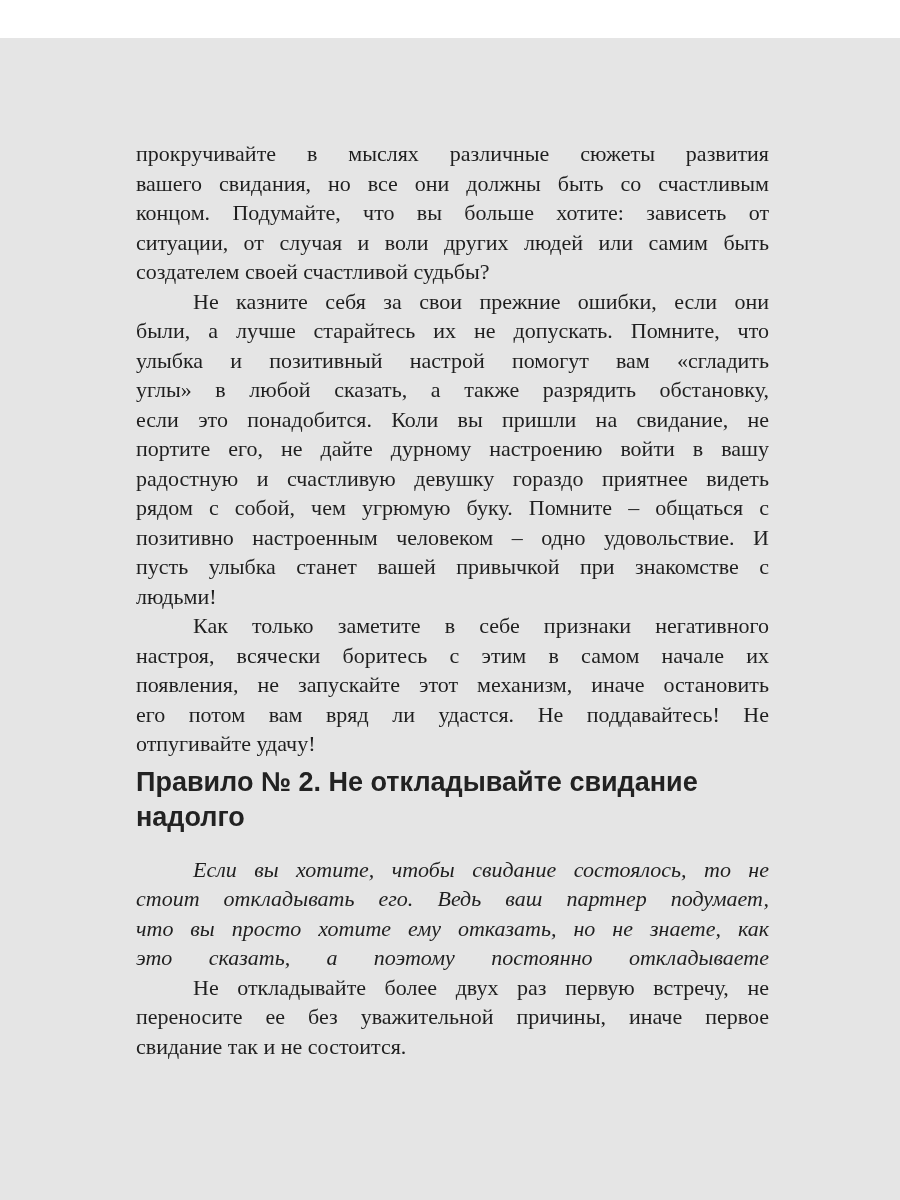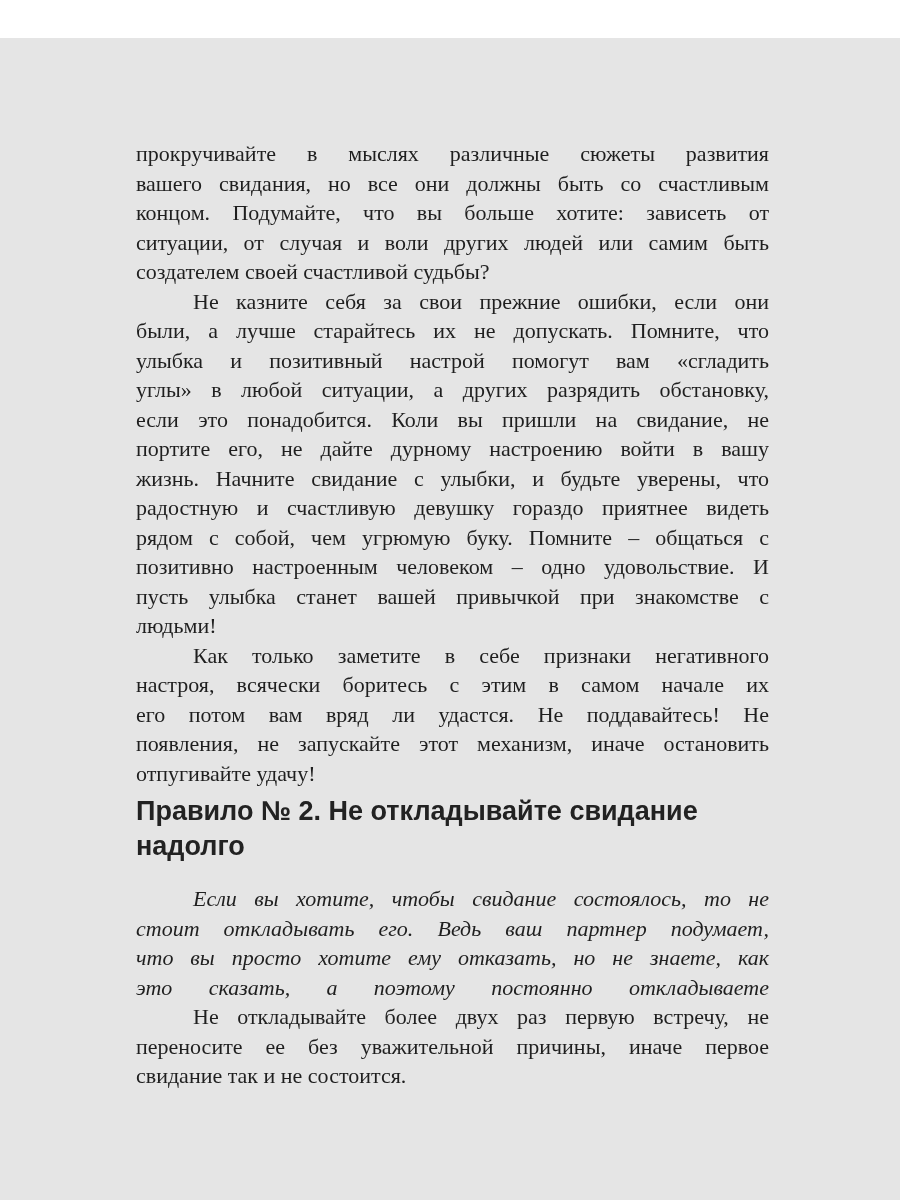--- a/index.html
+++ b/index.html
@@ -66,35 +66,34 @@
         <span class="line first">прокручивайте в мыслях различные сюжеты развития</span>
         <span class="line">вашего свидания, но все они должны быть со счастливым</span>
         <span class="line">концом. Подумайте, что вы больше хотите: зависеть от</span>
         <span class="line">ситуации, от случая и воли других людей или самим быть</span>
         <span class="line last">создателем своей счастливой судьбы?</span>
       </p>
       <p class="para indent">
         <span class="line first">Не казните себя за свои прежние ошибки, если они</span>
         <span class="line">были, а лучше старайтесь их не допускать. Помните, что</span>
         <span class="line">улыбка и позитивный настрой помогут вам «сгладить</span>
-        <span class="line">углы» в любой ситуации, а других разрядить обстановку,</span>
+        <span class="line">углы» в любой сказать, а также разрядить обстановку,</span>
         <span class="line">если это понадобится. Коли вы пришли на свидание, не</span>
         <span class="line">портите его, не дайте дурному настроению войти в вашу</span>
-        <span class="line">жизнь. Начните свидание с улыбки, и будьте уверены, что</span>
         <span class="line">радостную и счастливую девушку гораздо приятнее видеть</span>
         <span class="line">рядом с собой, чем угрюмую буку. Помните – общаться с</span>
         <span class="line">позитивно настроенным человеком – одно удовольствие. И</span>
         <span class="line">пусть улыбка станет вашей привычкой при знакомстве с</span>
         <span class="line last">людьми!</span>
       </p>
       <p class="para indent">
         <span class="line first">Как только заметите в себе признаки негативного</span>
         <span class="line">настроя, всячески боритесь с этим в самом начале их</span>
+        <span class="line">появления, не запускайте этот механизм, иначе остановить</span>
         <span class="line">его потом вам вряд ли удастся. Не поддавайтесь! Не</span>
-        <span class="line">появления, не запускайте этот механизм, иначе остановить</span>
         <span class="line last">отпугивайте удачу!</span>
       </p>
       <h2 class="heading">
         <span class="line first">Правило № 2. Не откладывайте свидание</span>
         <span class="line last">надолго</span>
       </h2>
       <p class="para italic indent">
         <span class="line first">Если вы хотите, чтобы свидание состоялось, то не</span>
         <span class="line">стоит откладывать его. Ведь ваш партнер подумает,</span>
         <span class="line">что вы просто хотите ему отказать, но не знаете, как</span>

